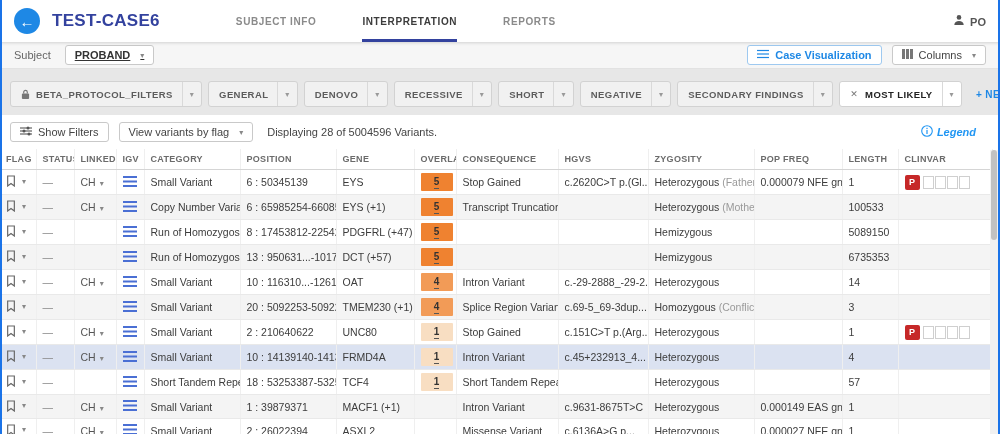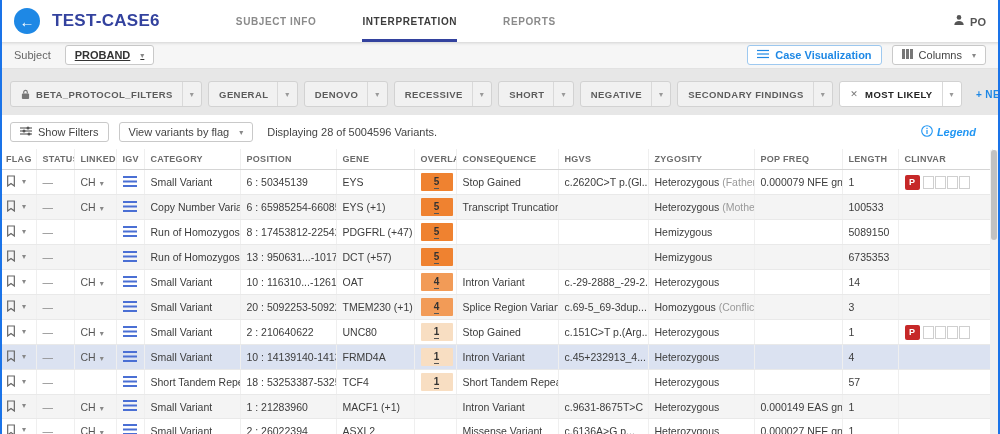--- a/index.html
+++ b/index.html
@@ -525,21 +525,21 @@
               <span class="caret">▾</span>
             </span></td>
           <td class="muted">—</td>
           <td><span class="linked">CH<span class="caret">▾</span></span></td>
           <td><span><svg width="14" height="11" viewBox="0 0 14 11">
                 <rect width="14" height="2" y="0" fill="#4a6fd4"></rect>
                 <rect width="14" height="2" y="4.5" fill="#4a6fd4"></rect>
                 <rect width="14" height="2" y="9" fill="#4a6fd4"></rect>
               </svg></span></td>
           <td>Small Variant</td>
-          <td>1 : 21283960</td>
+          <td>1 : 39879371</td>
           <td>MACF1 (+1)</td>
           <td></td>
           <td>Intron Variant</td>
           <td>c.9631-8675T&gt;C</td>
           <td>Heterozygous</td>
           <td>0.000149 EAS gno...</td>
           <td>1</td>
           <td></td>
         </tr>
         <tr>

